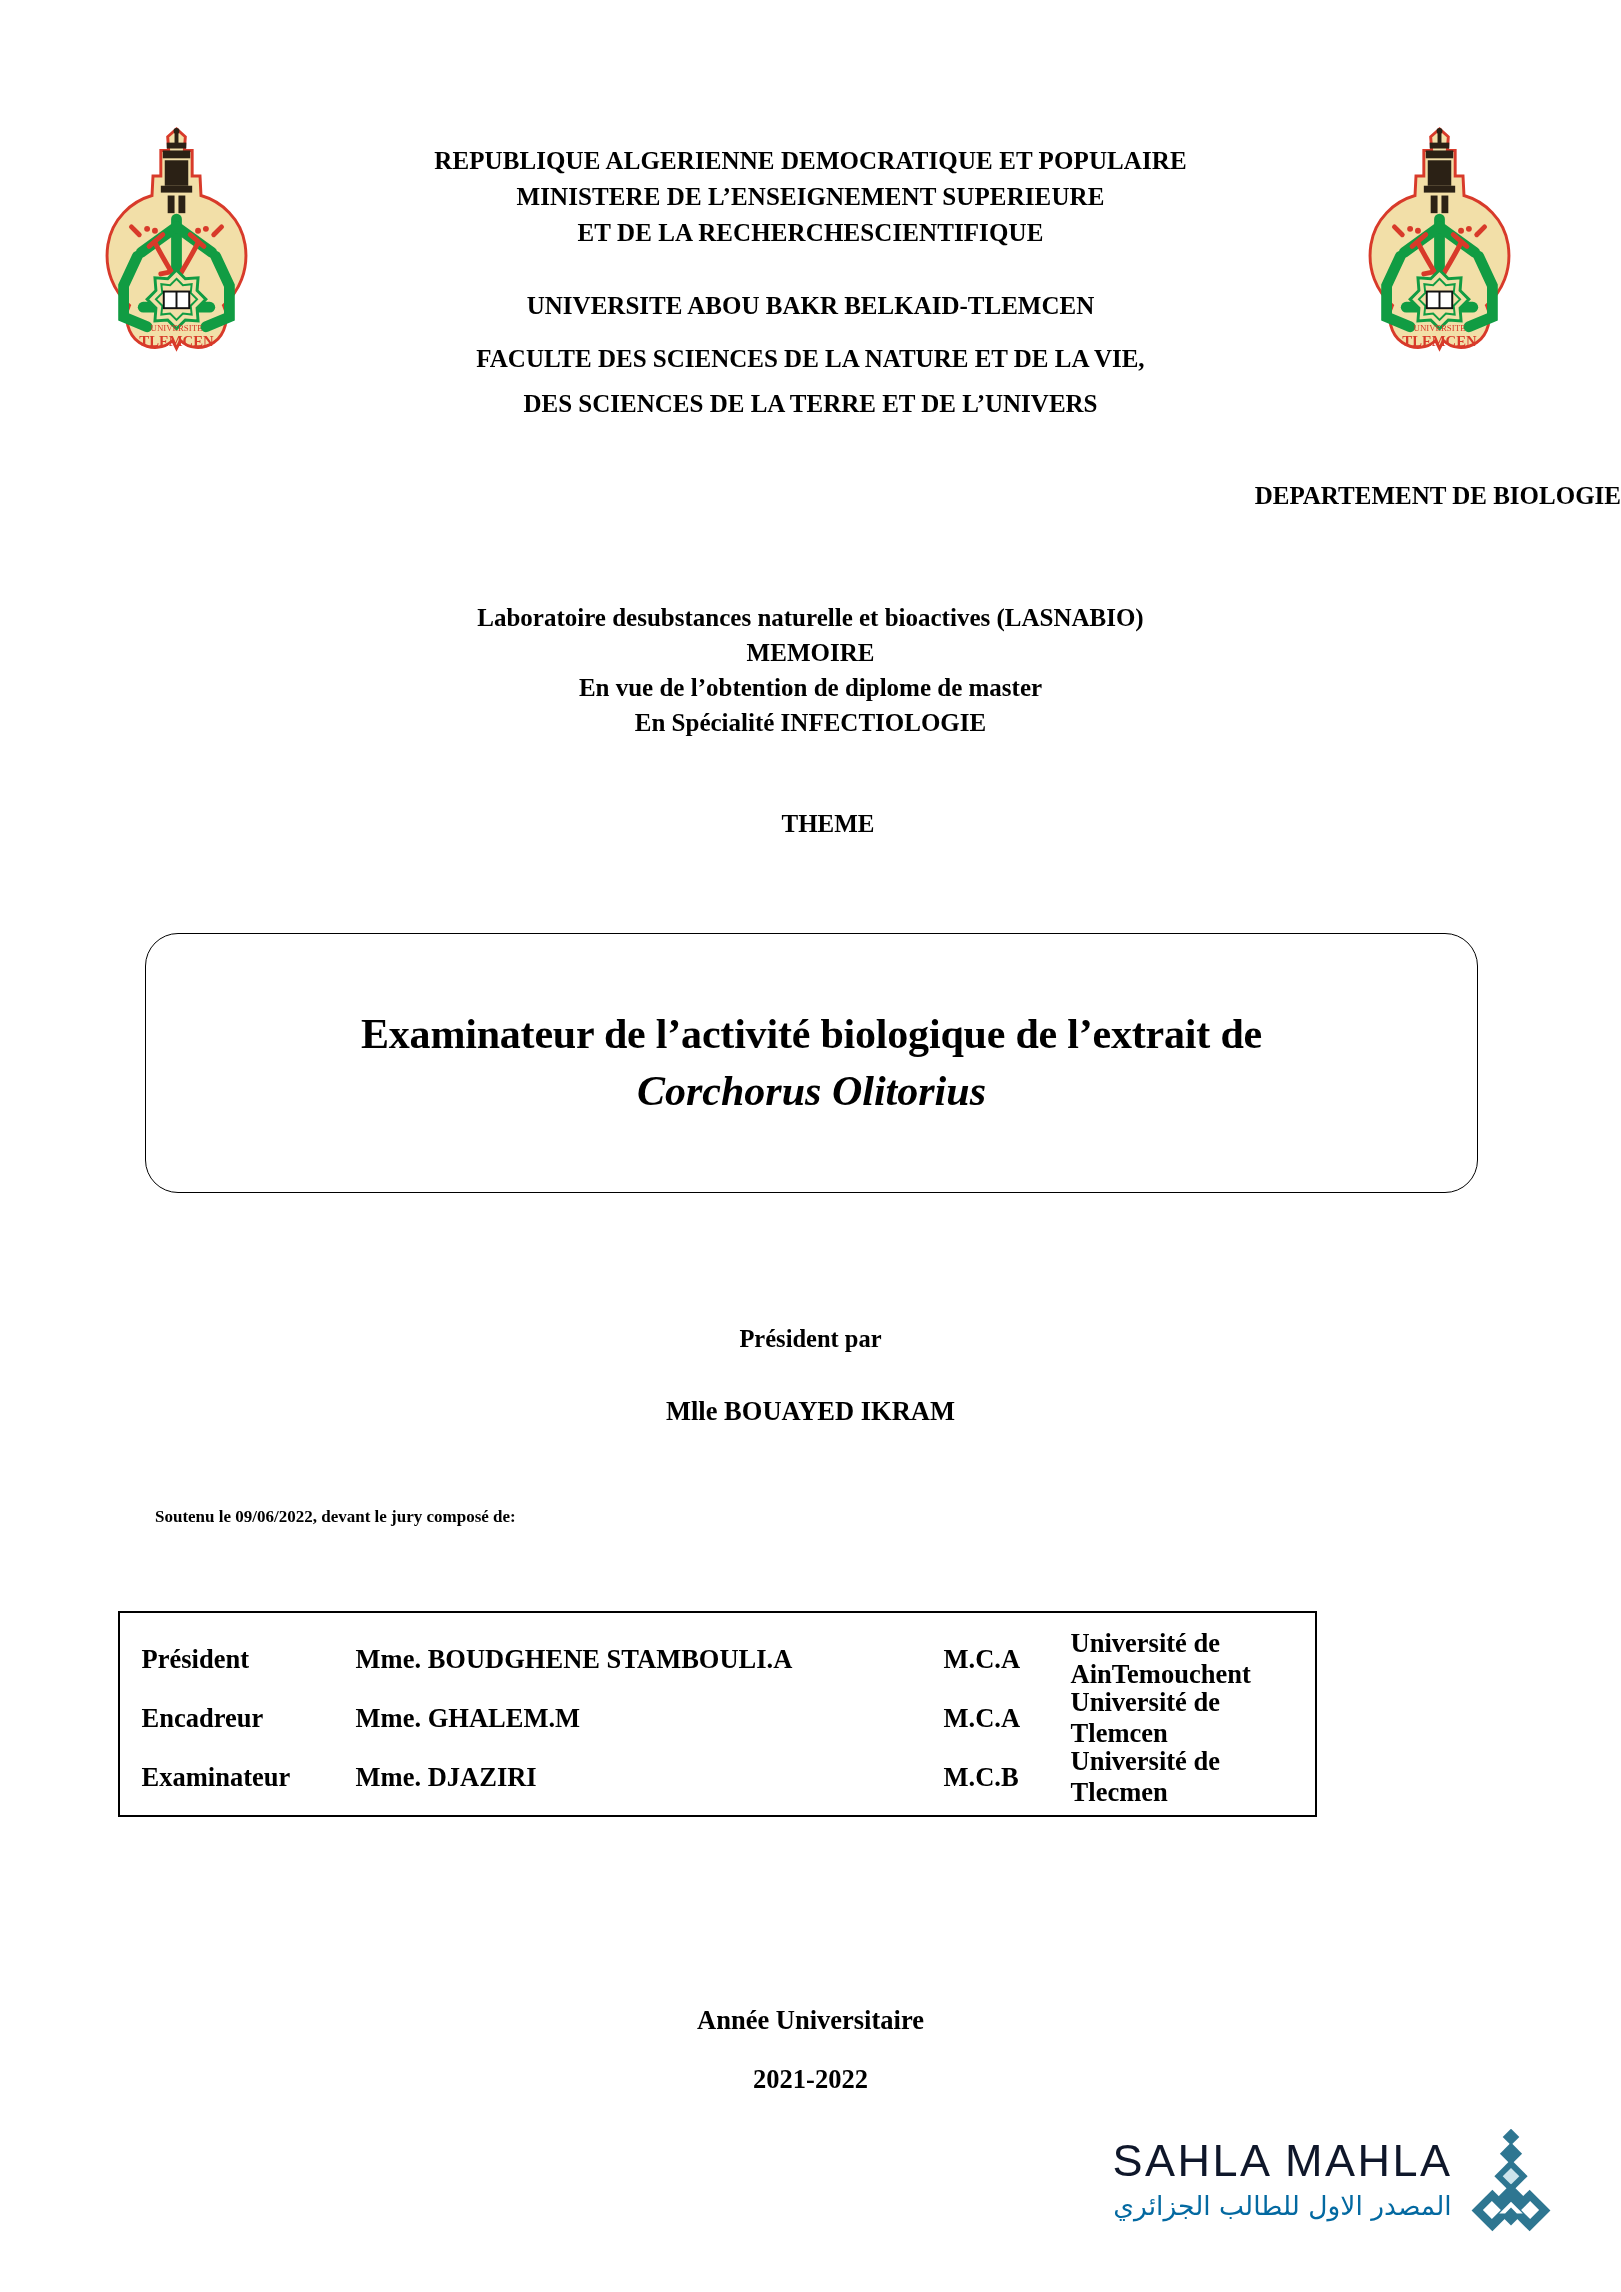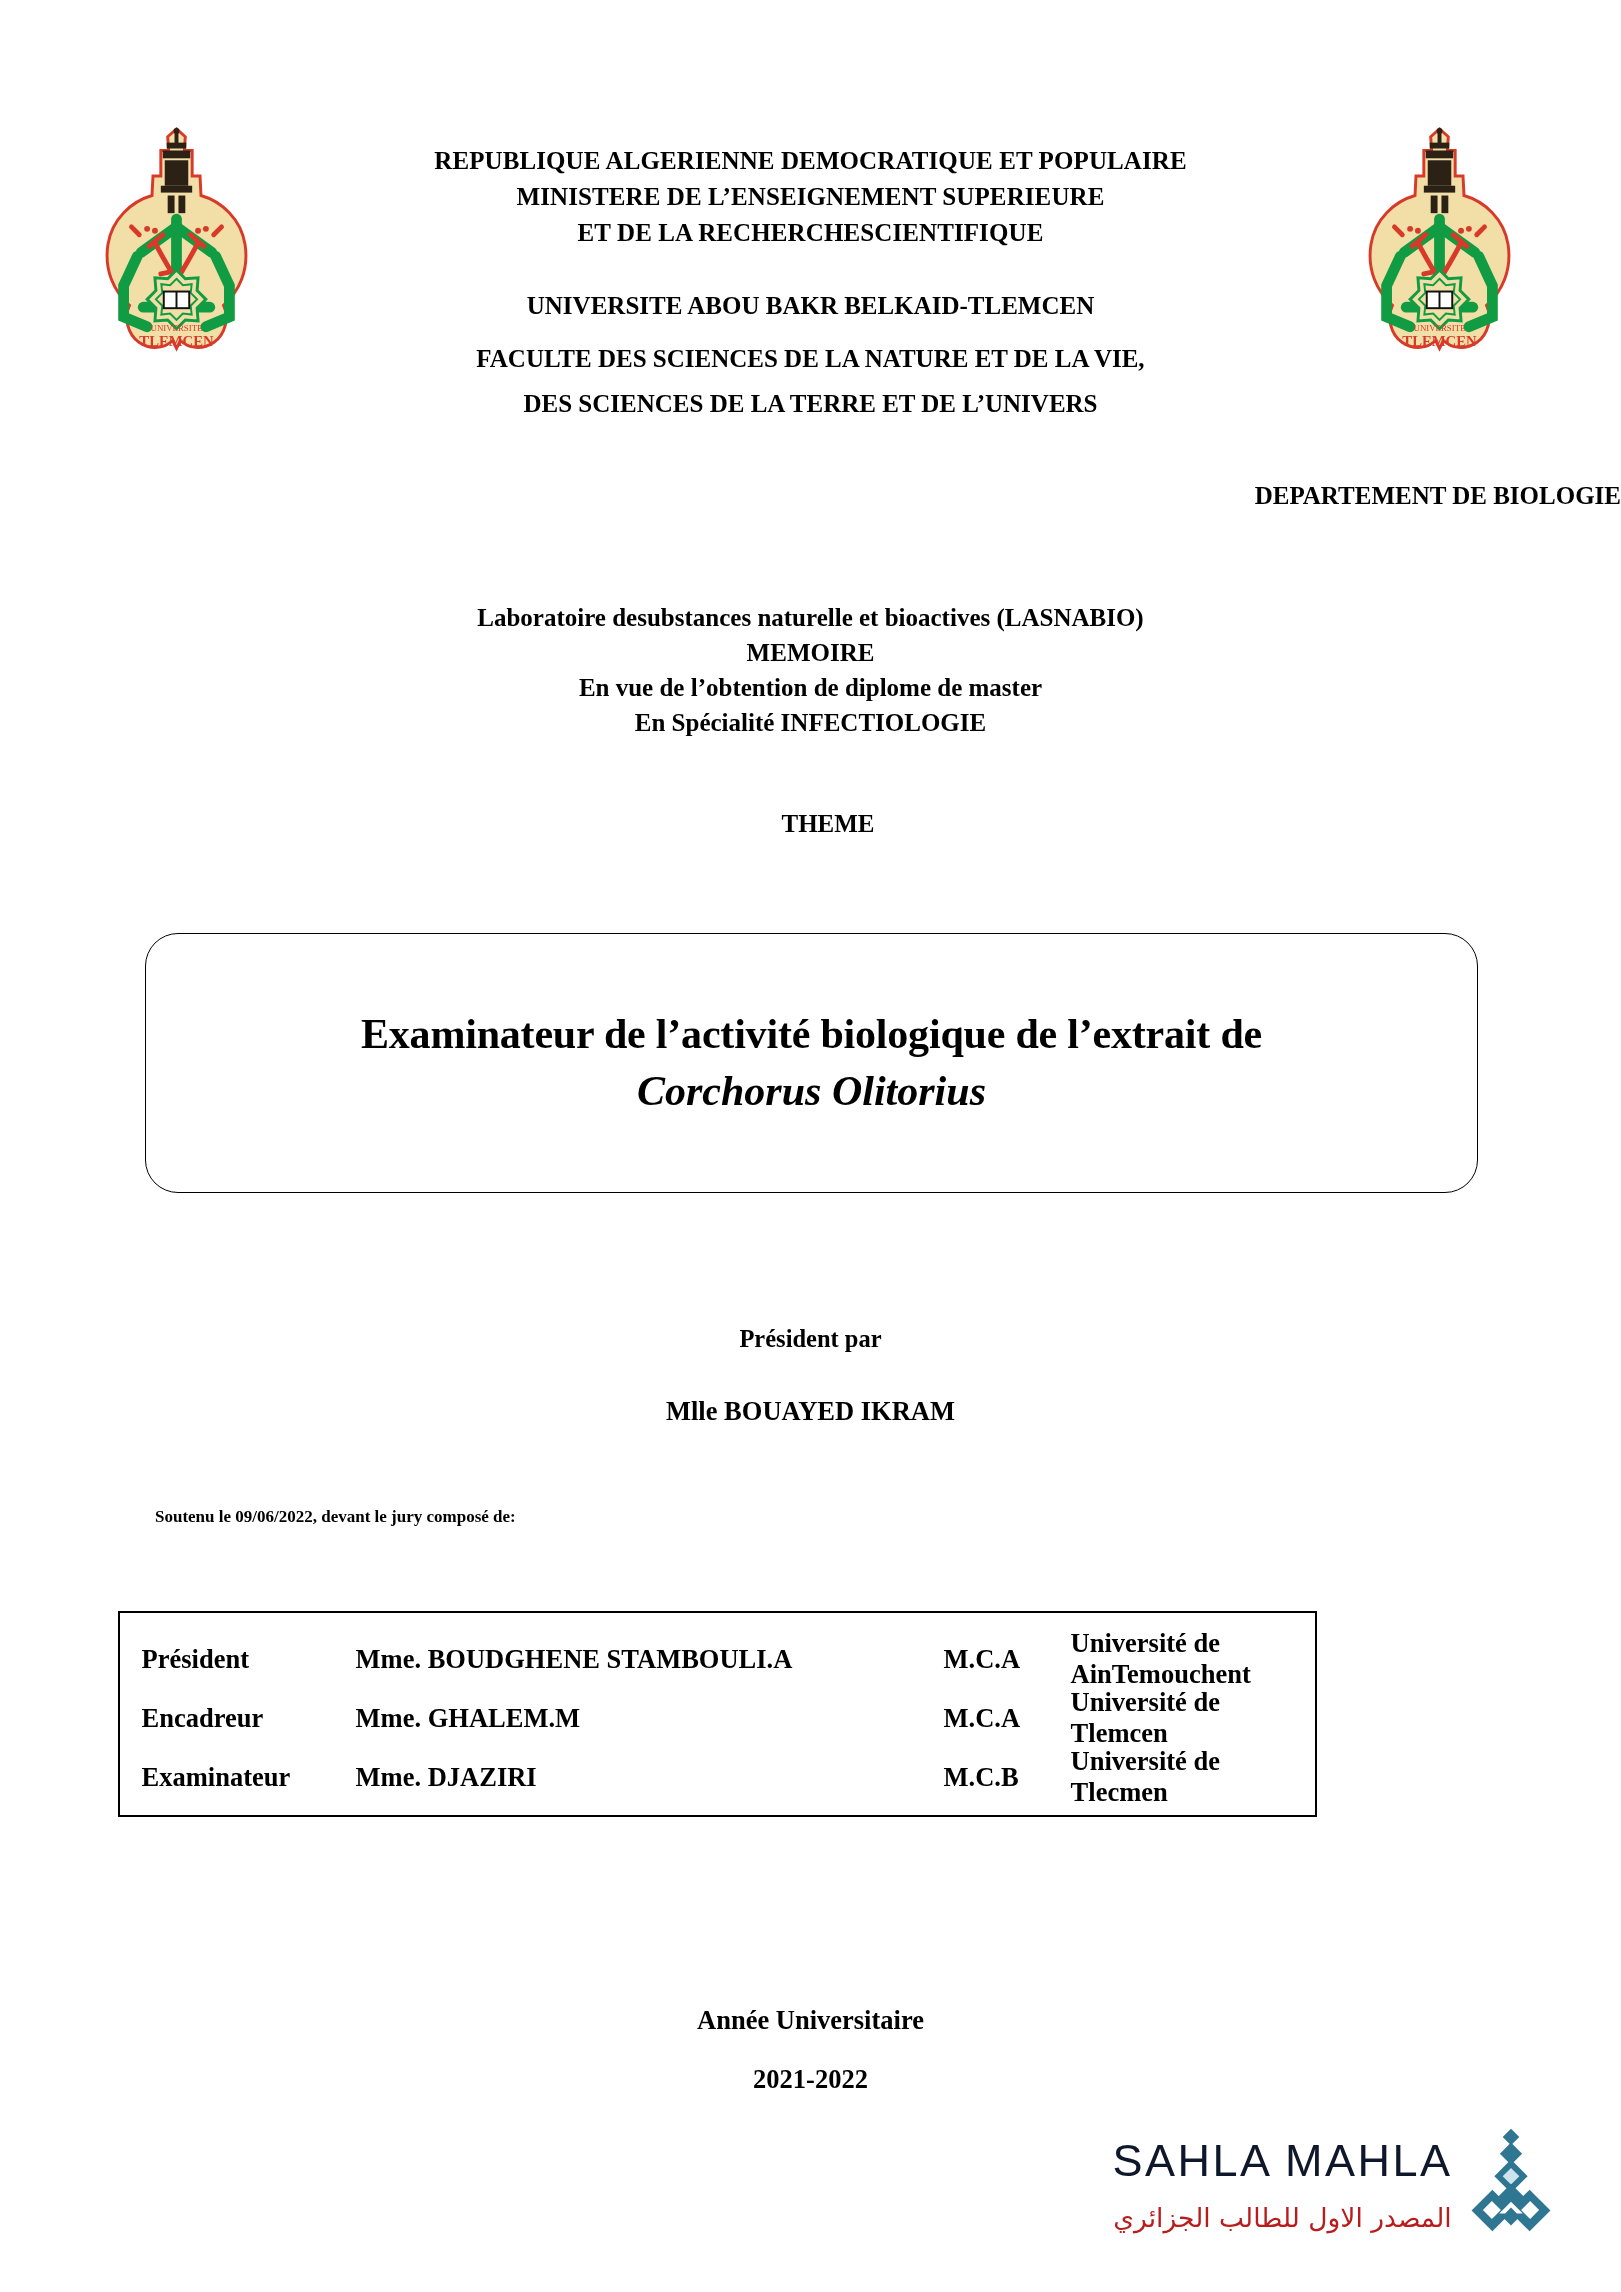--- a/index.html
+++ b/index.html
@@ -225,24 +225,23 @@
     white-space: nowrap;
   }
   .sahla-ar {
     position: absolute;
     left: 0;
     top: 61px;
     width: 343px;
     text-align: center;
     font-family: "DejaVu Sans", sans-serif;
     font-size: 26.5px;
-    color: #b91c1c;
+    color: #0369a1;
     direction: rtl;
     white-space: nowrap;
-    margin-top: 12px;
   }
   .sahla-mark {
     position: absolute;
     right: 0;
     top: 0;
     width: 102px;
     height: 116px;
   }
   .sahla-mark svg { width: 100%; height: 100%; display: block; }
 </style>

